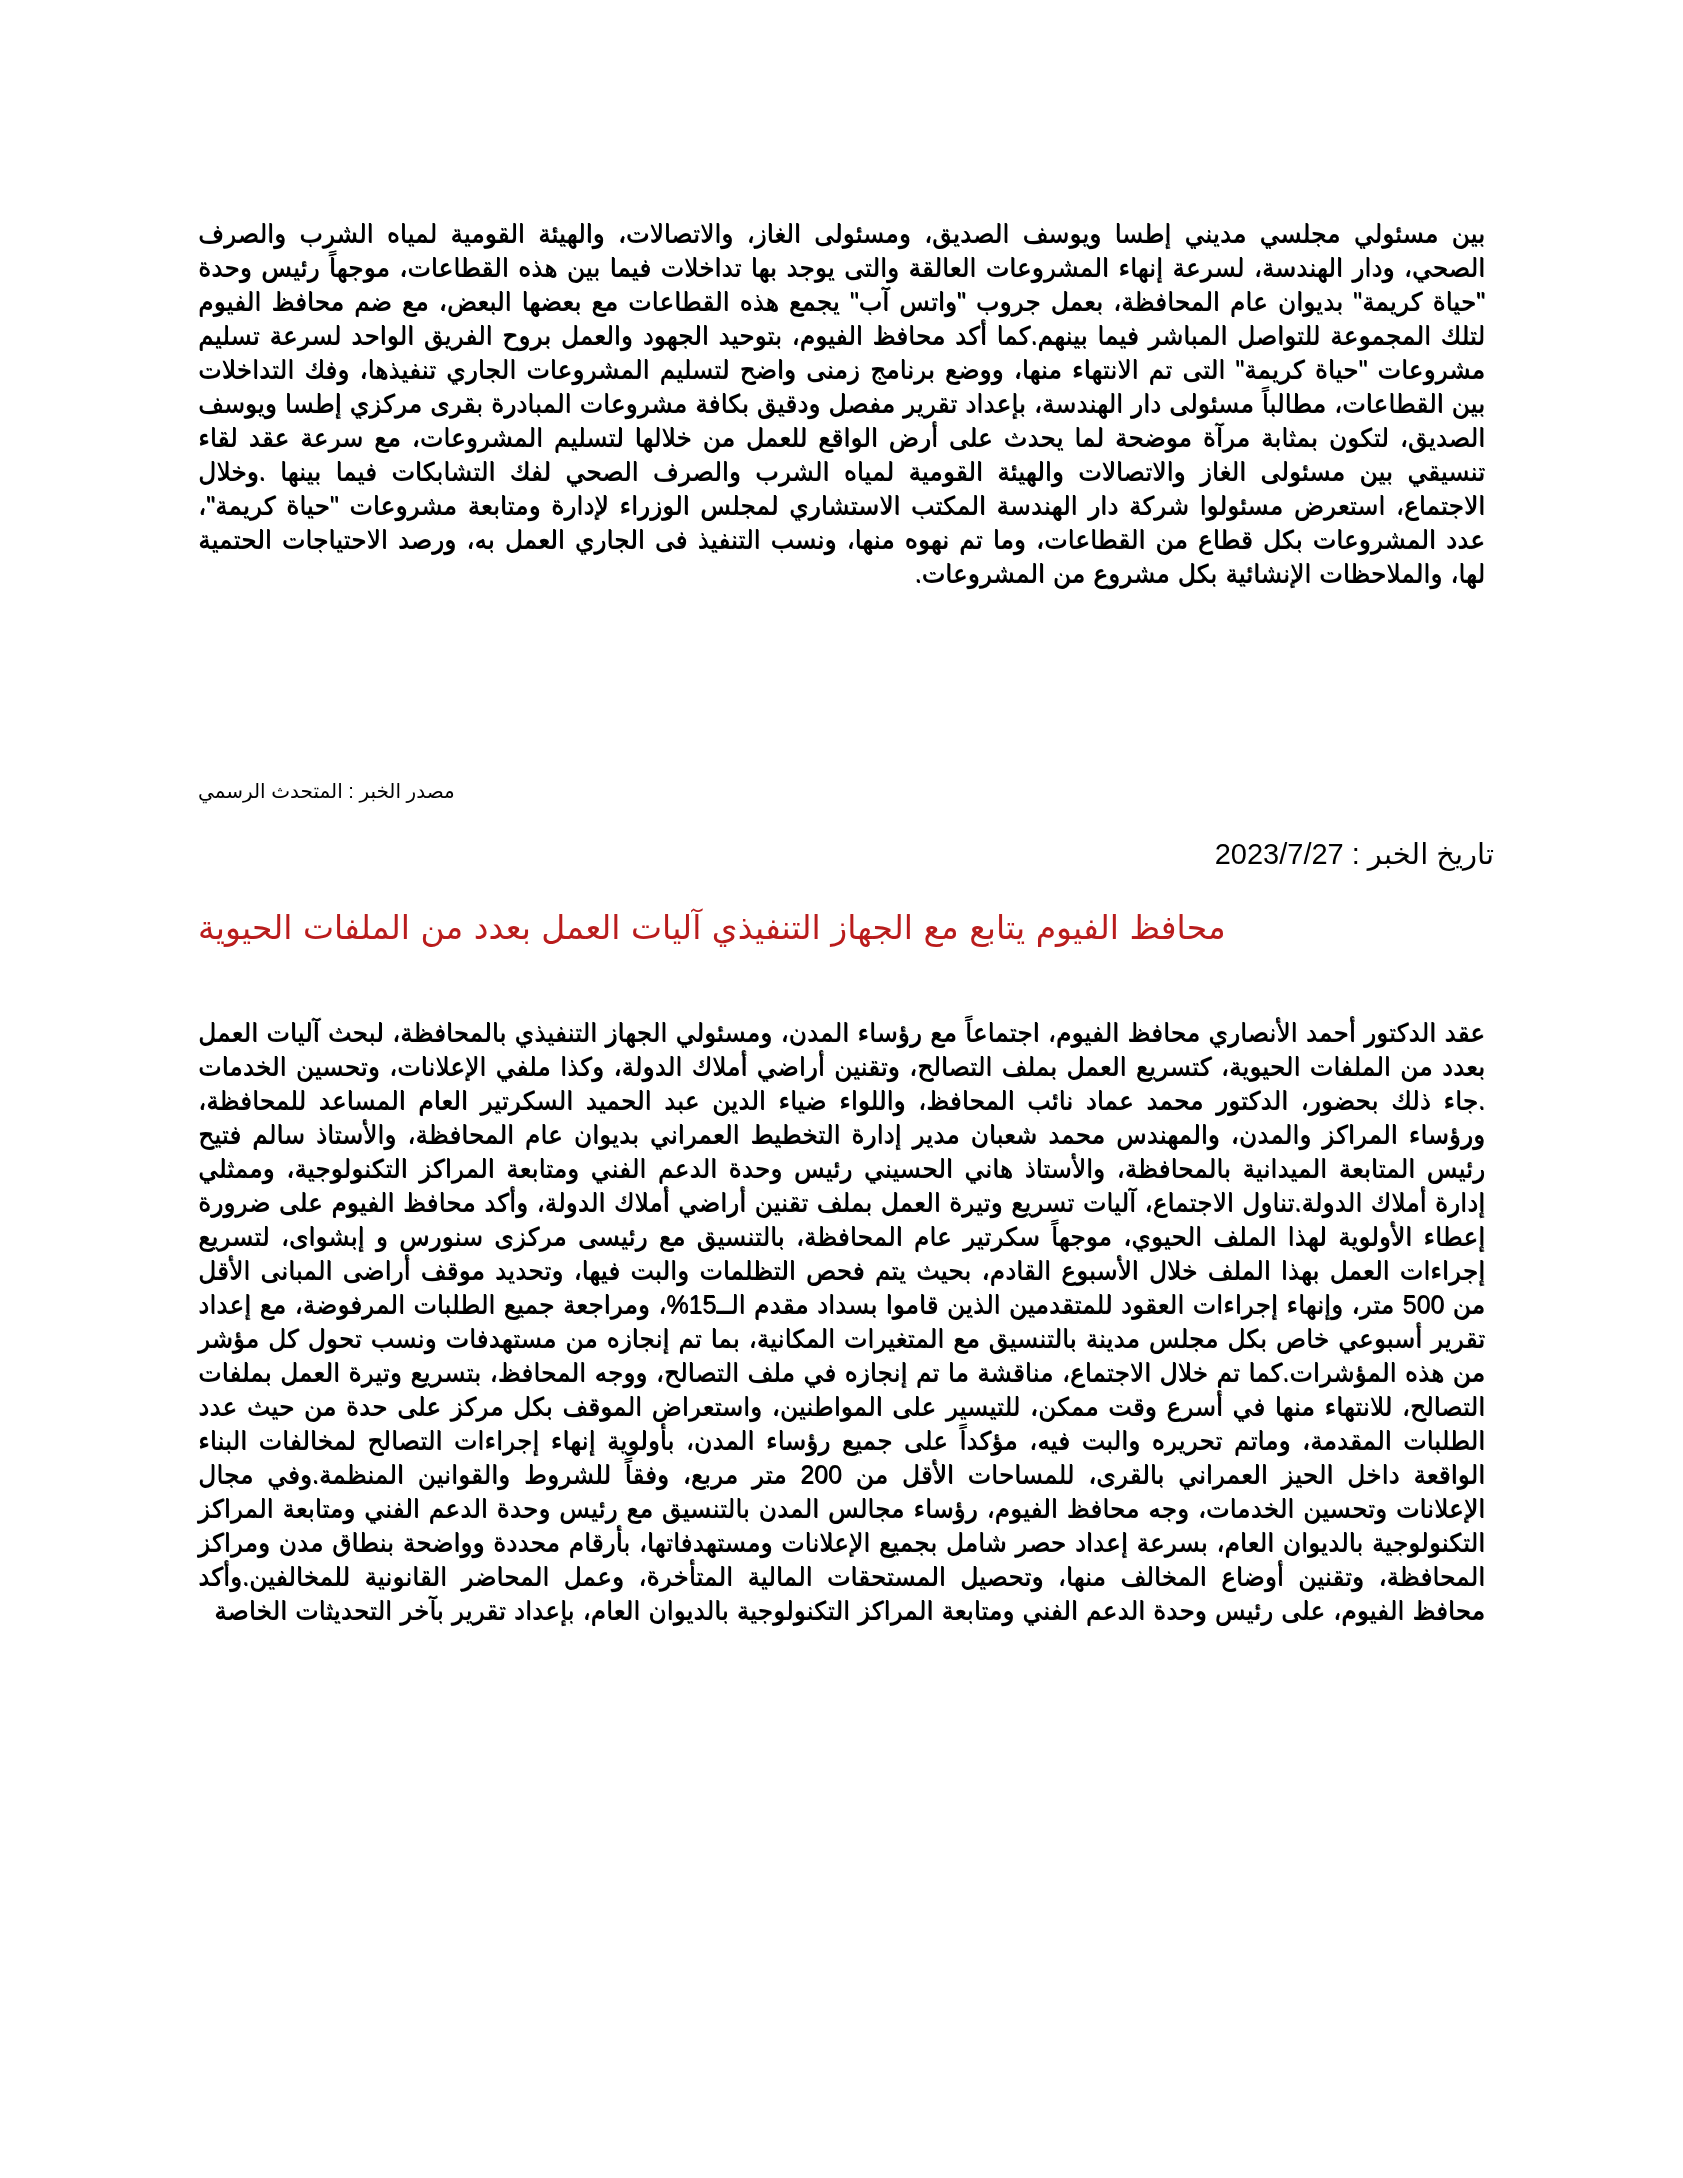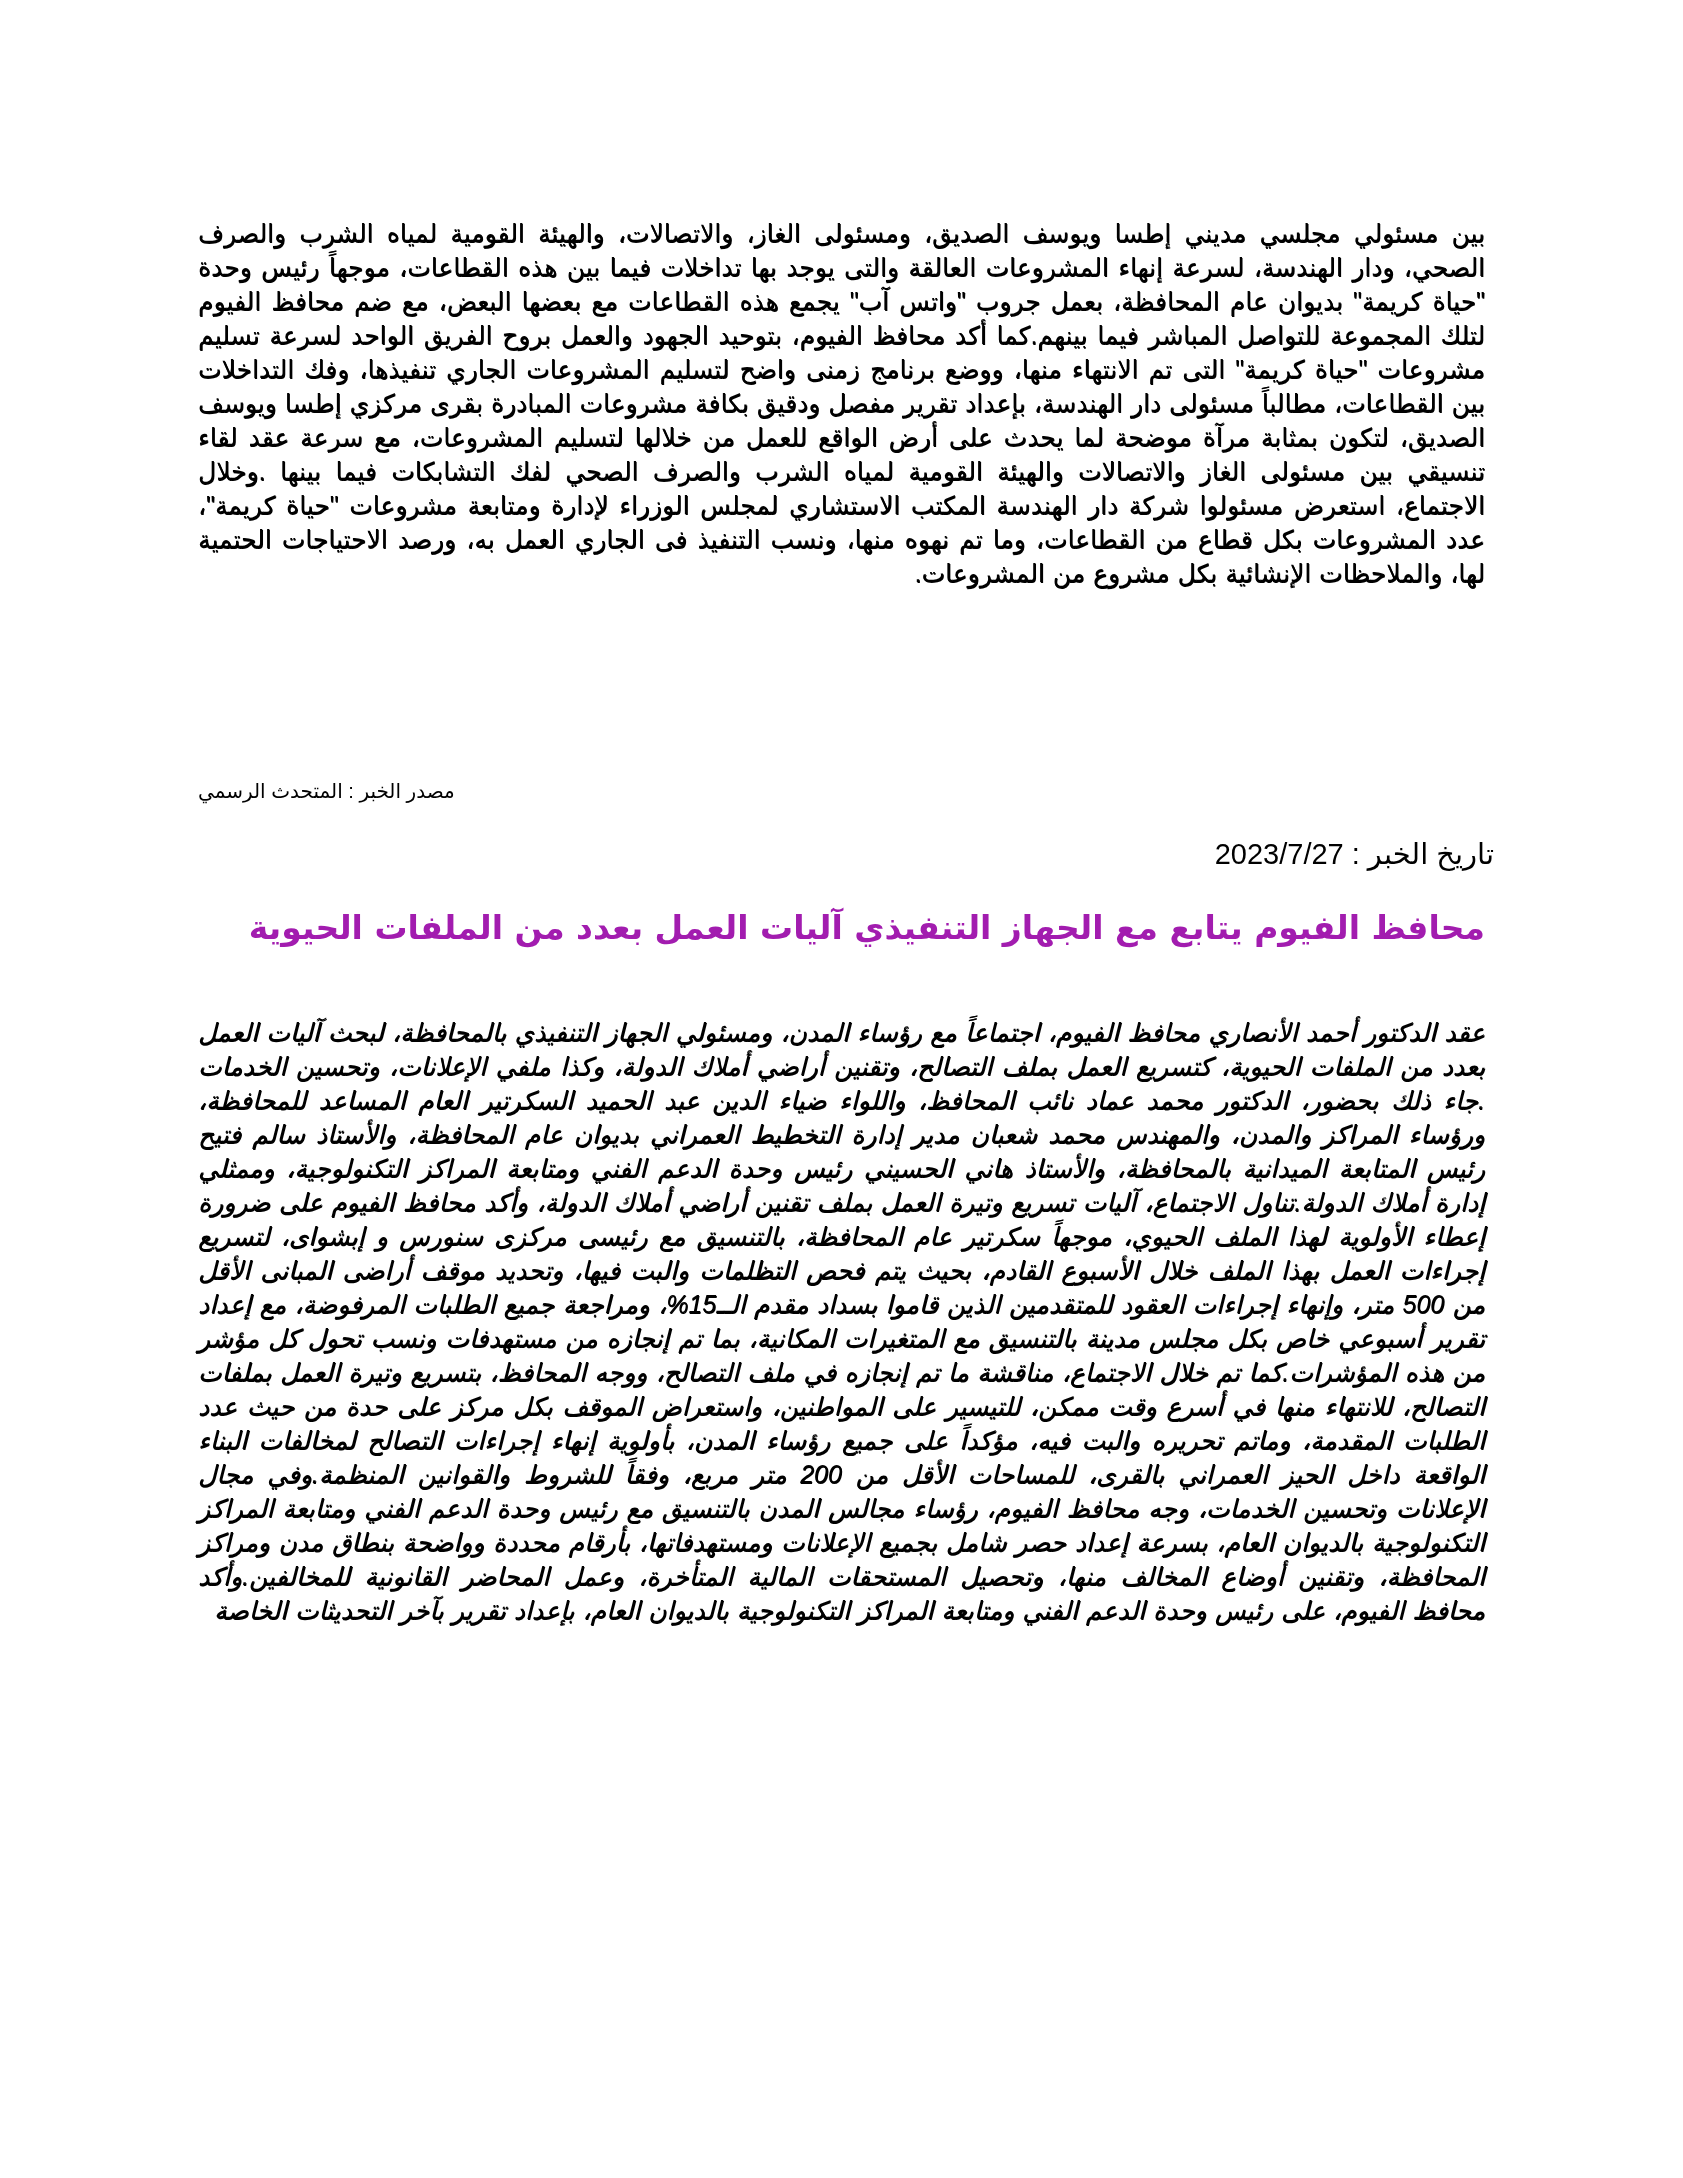--- a/index.html
+++ b/index.html
@@ -53,29 +53,29 @@
       font-family: "Liberation Sans", "DejaVu Sans", sans-serif;
       font-size: 29px;
       line-height: 40px;
     }
     #article2-title {
       position: absolute;
       top: 903px;
       left: 198px;
       width: 1287px;
       direction: rtl;
-      text-align: right;
+      text-align: left;
       font-family: "DejaVu Sans", "Liberation Sans", sans-serif;
-      font-weight: bold;
+      font-weight: normal;
       font-size: 33px;
       line-height: 50px;
-      color: #a21caf;
+      color: #b91c1c;
       margin: 0;
     }
-    #article2-body { top: 1015px; font-style: italic; }
+    #article2-body { top: 1015px; }
   </style>
 </head>
 <body>
 
 <div class="page para" id="article1-body">بين مسئولي مجلسي مديني إطسا ويوسف الصديق، ومسئولى الغاز، والاتصالات، والهيئة القومية لمياه الشرب والصرف الصحي، ودار الهندسة، لسرعة إنهاء المشروعات العالقة والتى يوجد بها تداخلات فيما بين هذه القطاعات، موجهاً رئيس وحدة "حياة كريمة" بديوان عام المحافظة، بعمل جروب "واتس آب" يجمع هذه القطاعات مع بعضها البعض، مع ضم محافظ الفيوم لتلك المجموعة للتواصل المباشر فيما بينهم.كما أكد محافظ الفيوم، بتوحيد الجهود والعمل بروح الفريق الواحد لسرعة تسليم مشروعات "حياة كريمة" التى تم الانتهاء منها، ووضع برنامج زمنى واضح لتسليم المشروعات الجاري تنفيذها، وفك التداخلات بين القطاعات، مطالباً مسئولى دار الهندسة، بإعداد تقرير مفصل ودقيق بكافة مشروعات المبادرة بقرى مركزي إطسا ويوسف الصديق، لتكون بمثابة مرآة موضحة لما يحدث على أرض الواقع للعمل من خلالها لتسليم المشروعات، مع سرعة عقد لقاء تنسيقي بين مسئولى الغاز والاتصالات والهيئة القومية لمياه الشرب والصرف الصحي لفك التشابكات فيما بينها .وخلال الاجتماع، استعرض مسئولوا شركة دار الهندسة المكتب الاستشاري لمجلس الوزراء لإدارة ومتابعة مشروعات "حياة كريمة"، عدد المشروعات بكل قطاع من القطاعات، وما تم نهوه منها، ونسب التنفيذ فى الجاري العمل به، ورصد الاحتياجات الحتمية لها، والملاحظات الإنشائية بكل مشروع من المشروعات.</div>
 
 <div id="article1-source">مصدر الخبر : المتحدث الرسمي</div>
 
 <div id="article1-date">تاريخ الخبر : 2023/7/27</div>
 

